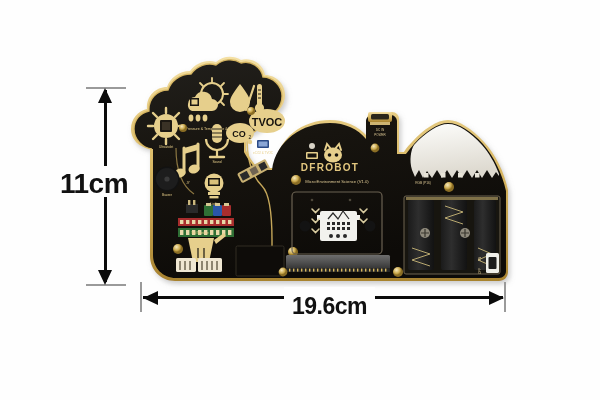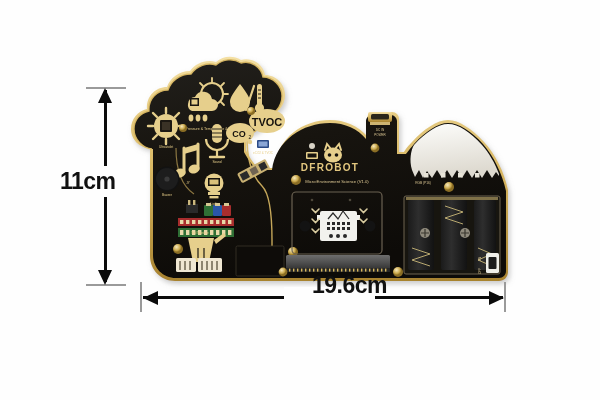--- a/index.html
+++ b/index.html
@@ -12,22 +12,22 @@
   .stage{position:absolute;inset:0;background:#fefefe;}
 
   
   .dim-label{
     position:absolute;
     font-weight:bold;
     color:#111;
     letter-spacing:-0.5px;
     white-space:nowrap;
   }
-  #v-label{left:60px;top:168px;font-size:23px;}
-  #h-label{left:292px;top:272px;font-size:23px;margin-left:20px;}
+  #v-label{left:60px;top:168px;font-size:28px;}
+  #h-label{left:292px;top:293px;font-size:23px;}
 
   .tick{position:absolute;background:#9a9a9a;}
   #v-tick-top{left:86px;top:87px;width:40px;height:2px;}
   #v-tick-bot{left:86px;top:284px;width:40px;height:2px;}
   #h-tick-left{left:140px;top:282px;width:2px;height:30px;}
   #h-tick-right{left:504px;top:282px;width:2px;height:30px;}
 
   .arrow-line{position:absolute;background:#0b0b0b;}
   #v-line{left:104px;top:90px;width:2.6px;height:192px;}
   #h-line{left:143px;top:296px;height:2.6px;width:360px;}

